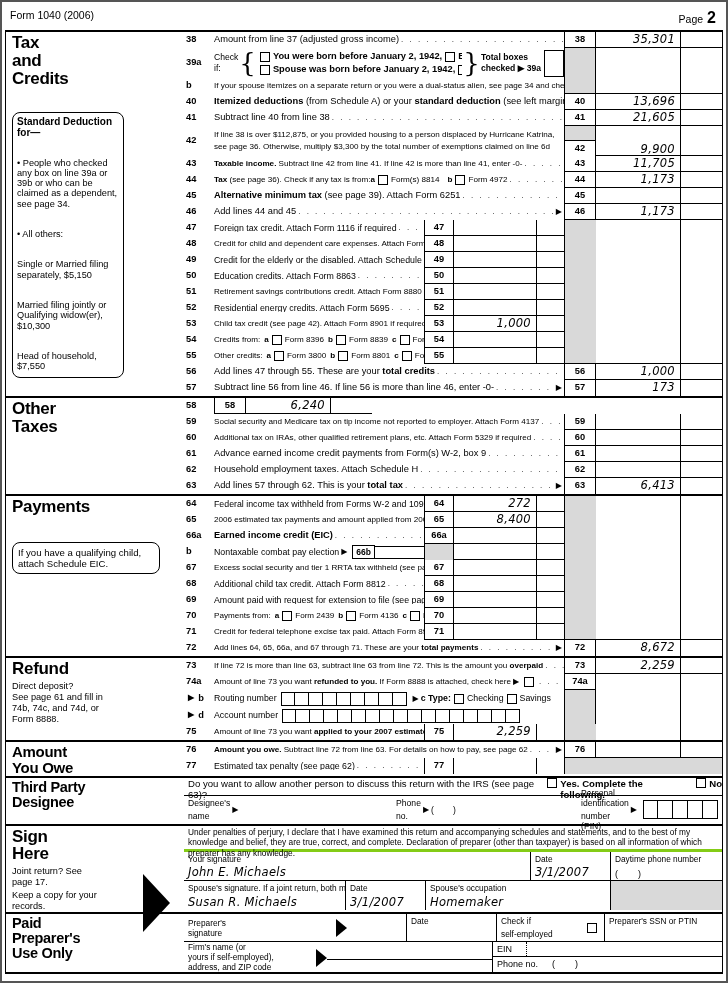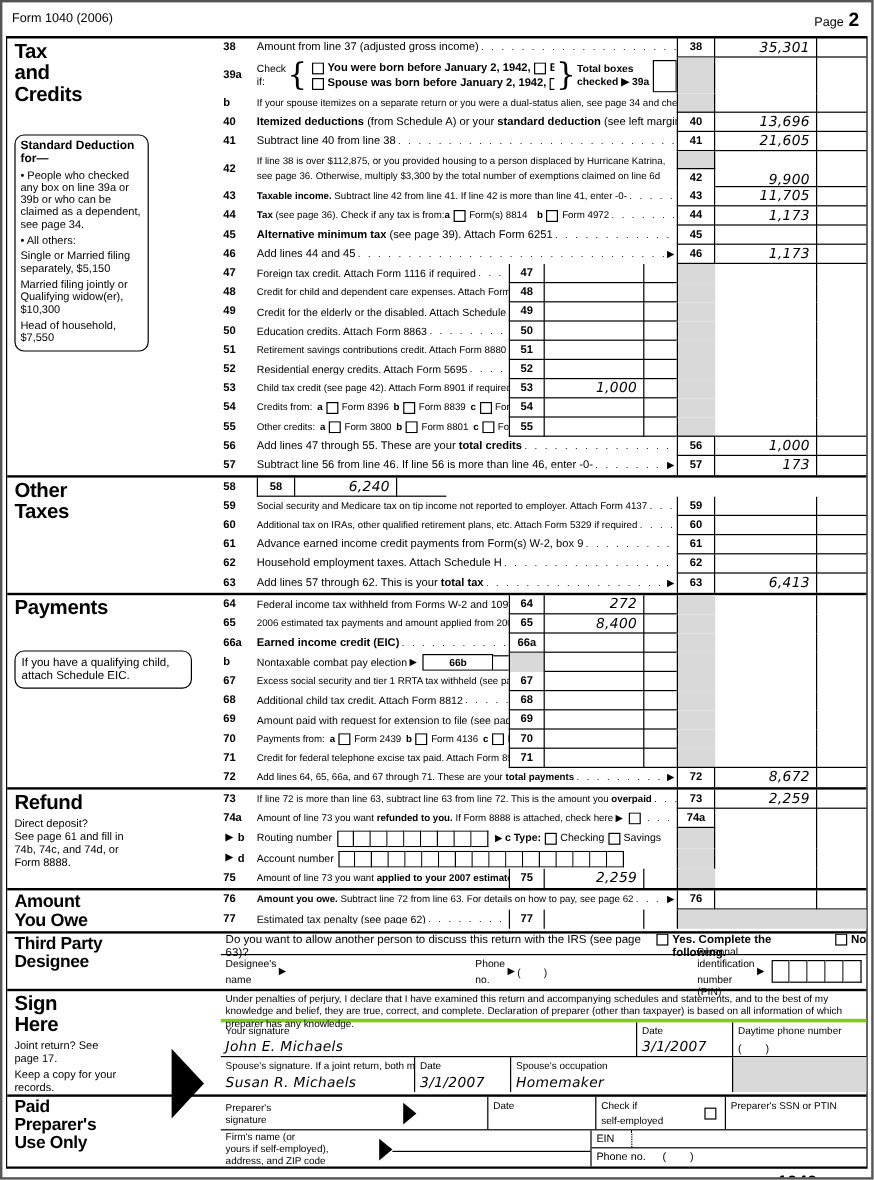--- a/index.html
+++ b/index.html
@@ -39,31 +39,31 @@
 .hand{font-family:"DejaVu Sans",sans-serif;font-style:italic;font-size:11.5px;letter-spacing:.3px;white-space:pre}
 .rstack{width:32px;flex:none;align-self:stretch;display:flex;flex-direction:column}
 .rstack .tophalf{height:15px;background:#d9d9d9;border:solid #000;border-width:0 1px 1px 1px}
 .rstack .bothalf{flex:1;display:flex;align-items:center;justify-content:center;font-weight:bold;border:solid #000;border-width:0 1px}
 .lines2{display:flex;flex-direction:column;justify-content:center;gap:3px;min-width:0;overflow:hidden}
 .lines2 .ln{display:flex;align-items:center;white-space:pre}
 .col2{display:flex;flex-direction:column;justify-content:center;gap:2px;flex:none;font-size:8.6px}
 .brace{font-family:"DejaVu Serif",serif;font-size:26px;line-height:26px;flex:none;padding:0 1px;font-weight:400}
 .entry39{width:20px;height:27px;border:1px solid #000;flex:none;margin-left:3px;background:#fff}
 .sdbox{width:112px;border:1px solid #000;border-radius:8px;margin-top:24px;padding:3px 4px 6px;font-size:9.2px;line-height:1.12}
-.sdbox .bi{margin-top:3px}
+.sdbox .bi{margin-top:20px}
 .sdbox .t{font-weight:bold;font-size:10px;line-height:1.1}
 .notebox{width:148px;border:1px solid #000;border-radius:8px;margin-top:26px;padding:4px 5px;font-size:9.6px;line-height:1.15}
 .sbnote{font-size:9.2px;line-height:1.15;margin-top:3px;width:100px}
 .nbx{width:14px;height:14px;border:1px solid #000;border-left:0;flex:none;background:#fff}
 .boxrow{display:flex;flex:none;margin:0 4px}
 .boxrow .nbx:first-child{border-left:1px solid #000}
 .pbx{width:15px;height:19px;border:1px solid #000;border-left:0;flex:none;background:#fff}
 .pinrow{display:flex;flex:none;margin-left:4px}
 .pinrow .pbx:first-child{border-left:1px solid #000}
-.inbx{border:1px solid #000;padding:2px 21px;font-weight:bold;flex:none;font-size:8.5px;margin-left:3px}
+.inbx{border:1px solid #000;padding:2px 3px;font-weight:bold;flex:none;font-size:8.5px;margin-left:3px}
 .inentry{width:56px;height:13px;border:1px solid #000;border-left:0;flex:none;background:#fff}
 .q1{display:flex;align-items:flex-start;height:18px;border-bottom:1px solid #000;font-size:9.6px;padding-left:4px}
 .q2{display:flex;align-items:center;height:28px}
 .g{display:flex;align-items:center;padding:0 4px;font-size:8.6px}
 .glbl{display:flex;flex-direction:column;gap:3px}
 .scell{display:flex;flex-direction:column;justify-content:space-between;padding:2px 4px 1px;min-width:0;overflow:hidden}
 .vl{border-left:1px solid #000}
 .slabel{font-size:8.3px;white-space:nowrap}
 .tri{position:absolute;right:14px;top:48px;width:0;height:0;border-top:29px solid transparent;border-bottom:29px solid transparent;border-left:27px solid #000}
 .trism{width:0;height:0;border-top:9px solid transparent;border-bottom:9px solid transparent;border-left:11px solid #000;flex:none;display:inline-block;margin-left:2px}

